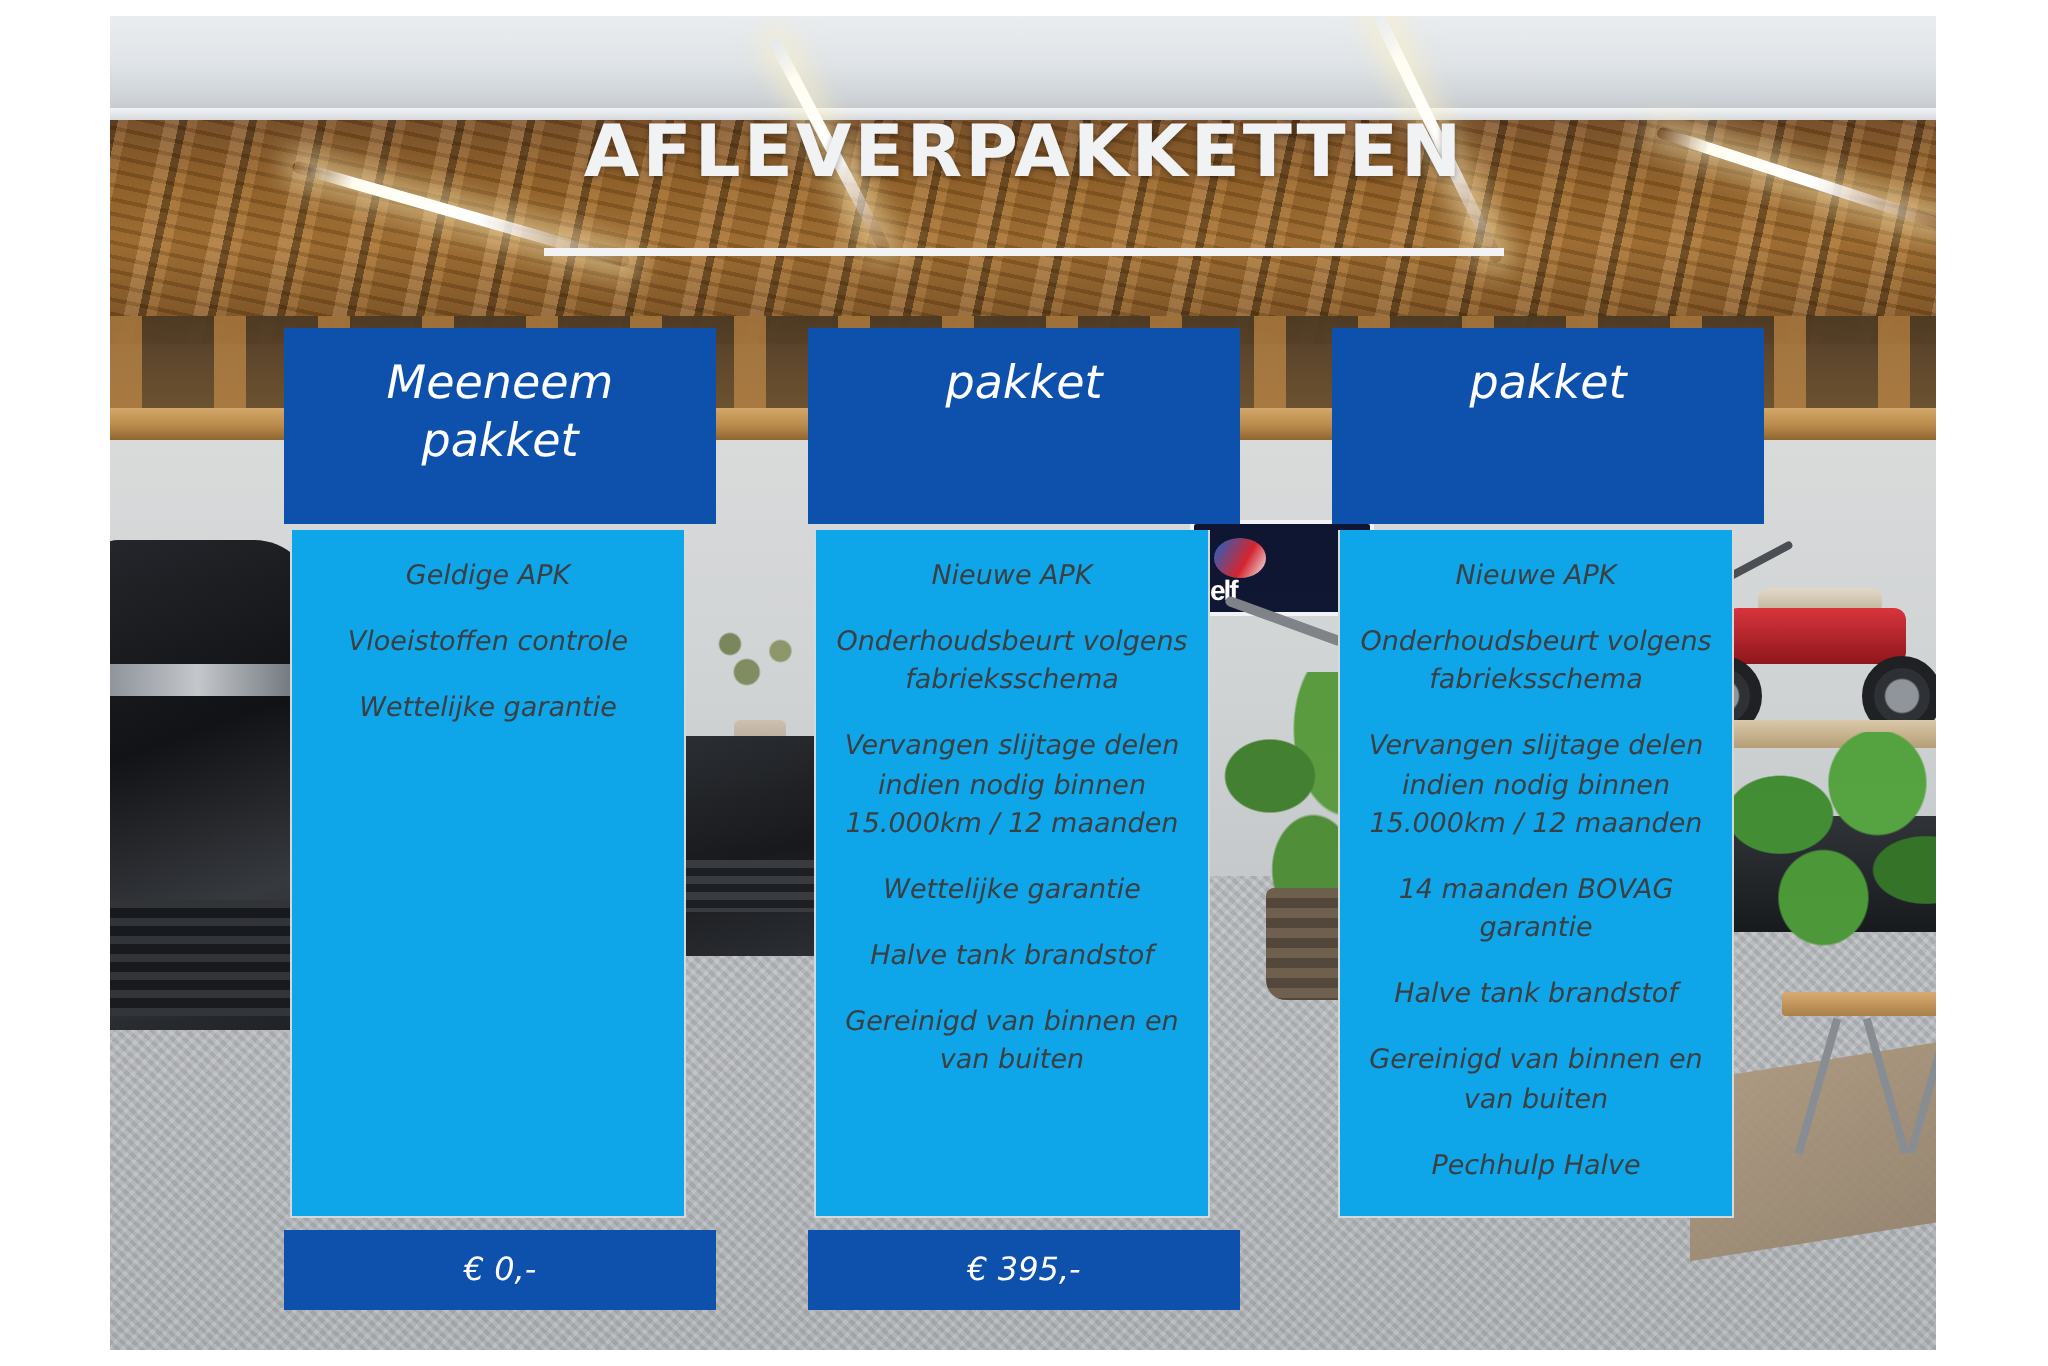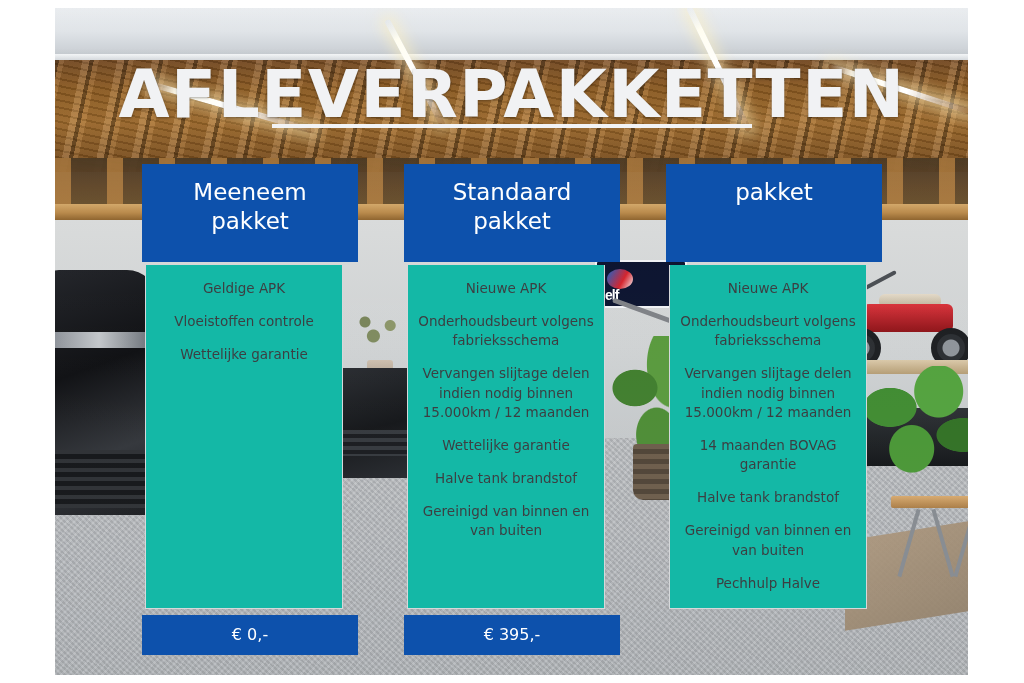--- a/index.html
+++ b/index.html
@@ -216,52 +216,52 @@
     background: linear-gradient(180deg, rgba(255,255,255,.04) 0%, rgba(255,255,255,0) 30%, rgba(255,255,255,.06) 100%);
     pointer-events:none;
   }
 
   
   .title-wrap{
     position:absolute; left:0; right:0; top:56px;
     text-align:center; z-index:5;
   }
   .title{
-    font-size: 66px; font-weight: 700; color:#f1f2f4;
+    font-size: 36px; font-weight: 700; color:#f1f2f4;
     letter-spacing: 1.5px;
     font-family:"DejaVu Sans", sans-serif;
     text-shadow: 0 1px 3px rgba(0,0,0,.35);
   }
   .title-rule{
     position:absolute; left:272px; top:124px; width:480px; height:4px;
     background:#f2f3f5; z-index:5;
   }
 
   
   .cards{
-    position:absolute; left:0; top:0; width:1024px; height:544px; z-index:4;
+    position:absolute; left:0; top:0; width:1024px; height:544px; z-index:4;font-style:italic;
   }
   .card{ position:absolute; top:164px; }
   .card.c1{ left:142px; width:216px; }
   .card.c2{ left:404px; width:216px; }
   .card.c3{ left:666px; width:216px; }
 
   .card-header{
     background:#0d51ac;
     color:#ffffff;
     text-align:center;
     padding: 14px 6px 16px;
     font-size: 23px;
     line-height: 1.28;
     font-weight: 400;
     font-family:"DejaVu Sans", sans-serif;
     min-height: 98px;
   }
   .card-body{
-    background:#14b8a6;
+    background:#0ea5e9;
     border:1px solid #d6d8da;
     border-top: none;
     margin: 3px 15px 0 3px;
     padding: 14px 10px 12px;
     min-height: 344px;
   }
   .card.c1 .card-body{ min-height: 344px; }
   .feature{
     text-align:center;
     font-size: 13.5px;
@@ -358,21 +358,20 @@
       <div class="card-body">
         <div class="feature">Geldige APK</div>
         <div class="feature">Vloeistoffen controle</div>
         <div class="feature">Wettelijke garantie</div>
       </div>
       <div class="card-price">€ 0,-</div>
     </div>
 
     <div class="card c2">
       <div class="card-header">
-        <div>Standaard</div>
         <div>pakket</div>
       </div>
       <div class="card-body">
         <div class="feature">Nieuwe APK</div>
         <div class="feature">Onderhoudsbeurt volgens fabrieksschema</div>
         <div class="feature">Vervangen slijtage delen indien nodig binnen 15.000km / 12 maanden</div>
         <div class="feature">Wettelijke garantie</div>
         <div class="feature">Halve tank brandstof</div>
         <div class="feature">Gereinigd van binnen en van buiten</div>
       </div>

